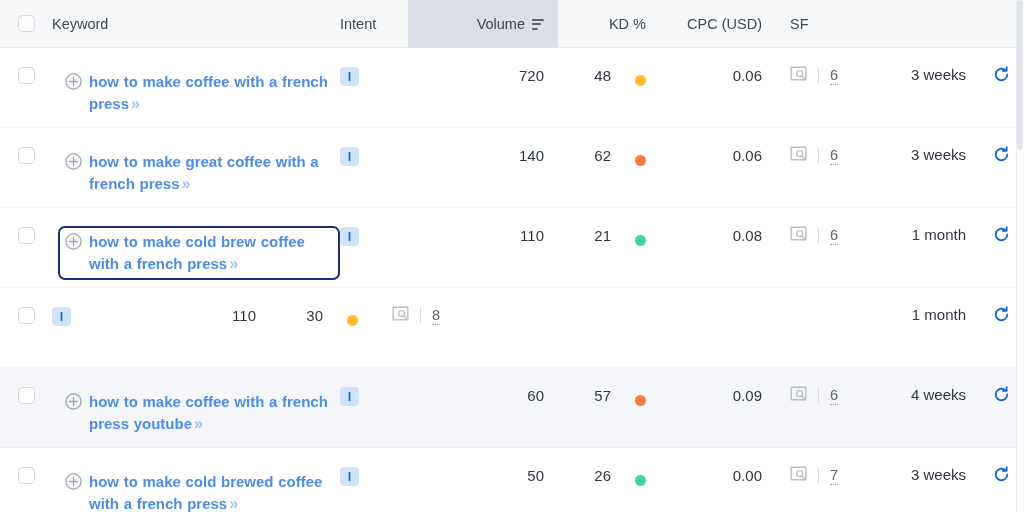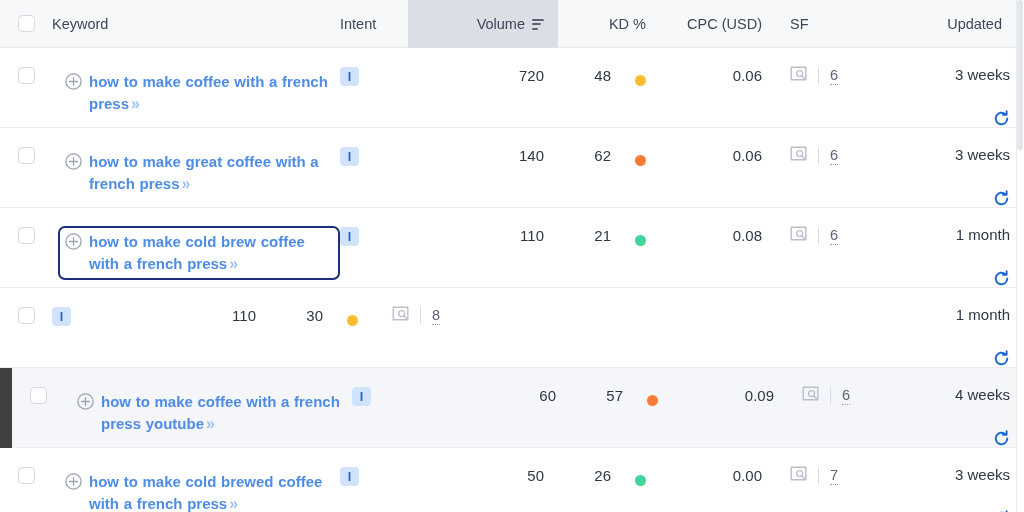--- a/index.html
+++ b/index.html
@@ -10,21 +10,21 @@
     overflow: hidden;
     background: #ffffff;
     font-family: "Liberation Sans", sans-serif;
     -webkit-font-smoothing: antialiased;
   }
 
   .kw-table {
     position: relative;
     width: 1024px;
     height: 512px;
-    background: #404040;
+    background: #6d28d9;
   }
 
   
   .thead {
     position: relative;
     display: flex;
     align-items: center;
     height: 48px;
     background: #f7f8fa;
     border-bottom: 1px solid #e6e8eb;
@@ -66,21 +66,21 @@
   
   .tbody { position: relative; }
 
   .trow {
     display: flex;
     align-items: flex-start;
     height: 80px;
     border-bottom: 1px solid #eceef1;
     background: #ffffff;
   }
-  .trow.hovered { background: #f5f6f9; margin-left: 12px; }
+  .trow.hovered { background: #f5f6f9; }
 
   .cell {
     display: flex;
     align-items: flex-start;
     padding-top: 18px;
     height: 80px;
   }
 
   .c-check   { width: 52px; justify-content: center; }
   .c-keyword { width: 288px; }
@@ -167,21 +167,21 @@
   .sf-sep { width: 1px; height: 17px; background: #d9dde3; }
   .sf-num {
     font-size: 14.5px;
     color: #5a6472;
     border-bottom: 1px dotted #9aa3b0;
     line-height: 17px;
     cursor: pointer;
   }
 
   
-  .upd-wrap { display: flex; align-items: flex-end; gap: 27px; flex-direction: column; }
+  .upd-wrap { display: flex; align-items: flex-start; gap: 27px; }
   .upd-text { font-size: 15px; color: #2e3744; white-space: nowrap; }
 
   
   .scroll-strip {
     position: absolute;
     top: 0; right: 0;
     width: 8px;
     height: 512px;
     background: #ffffff;
     border-left: 1px solid #e9ebef;
@@ -221,23 +221,20 @@
     </div>
     <div class="th th-kd">
       <span>KD %</span>
     </div>
     <div class="th th-cpc">
       <span>CPC (USD)</span>
     </div>
     <div class="th th-sf">
       <span>SF</span>
     </div>
-    <div class="th th-updated">
-      <span>Updated</span>
-    </div>
   </div>
 
   <div class="tbody" id="tbody">
       <div class="trow">
         <div class="cell c-check">
           <div class="checkbox"></div>
         </div>
         <div class="cell c-keyword">
           <div class="kw-wrap">
             <span class="plus-icon"><svg width="17" height="17" viewBox="0 0 17 17" fill="none">

